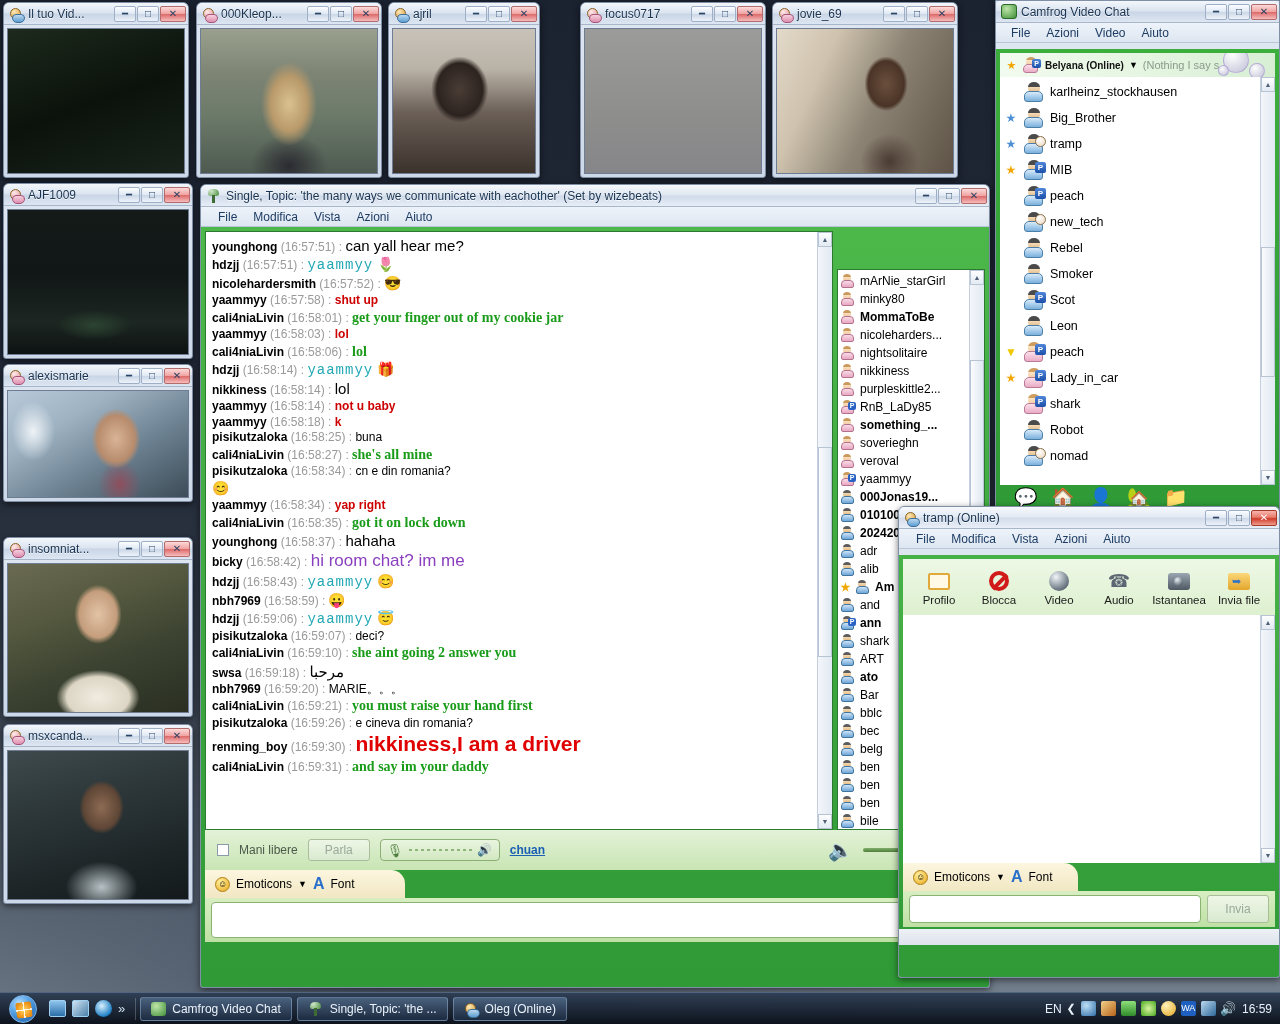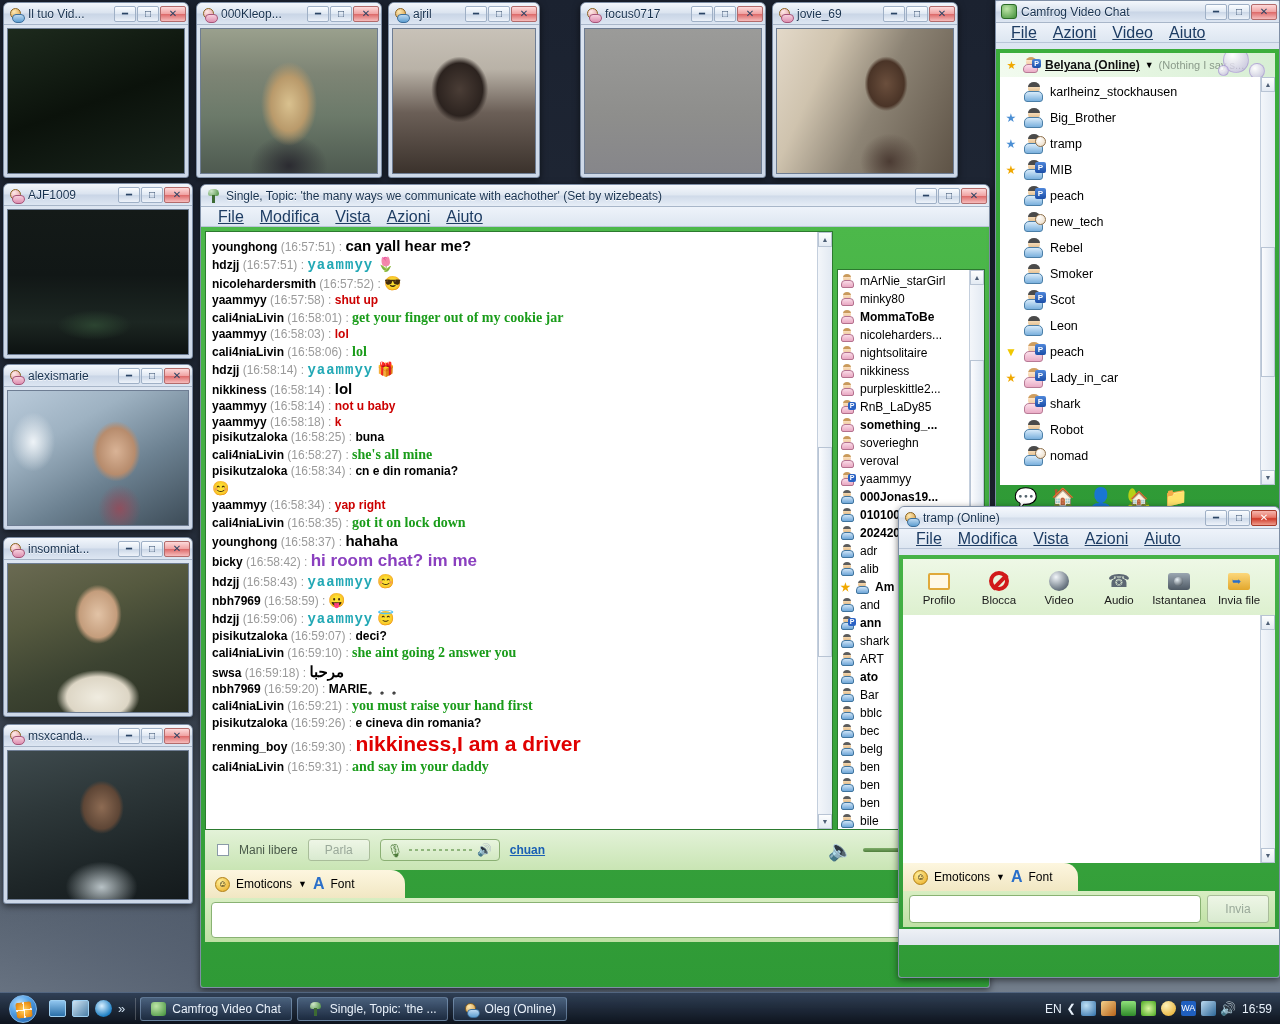--- a/index.html
+++ b/index.html
@@ -98,21 +98,21 @@
     content:""; position:absolute; left:6px; top:6px; width:3px; height:8px;
     background: #3d6b33;
   }
   .menubar {
     height: 20px; display: flex; align-items: center; gap: 2px;
     padding-left: 10px;
     background: linear-gradient(180deg,#eef3fa,#dde6f1);
     border-bottom: 1px solid #b9c6d8;
     color: #1d3c63;
   }
-  .menubar span { padding: 1px 7px; font-size: 16px; text-decoration: underline; }
+  .menubar span { padding: 1px 7px; font-size: 12px; }
   .chatbody {
     position: absolute; left: 0; right: 0; top: 42px; bottom: 0;
     background: #3cb043;
     background: linear-gradient(180deg,#4cb84a,#2f9a36);
     padding: 4px;
   }
   .chatgrid { display: flex; height: 599px; gap: 4px; }
   .msgs {
     flex: 1 1 auto; background: #fff; border: 1px solid #2c7a2f;
     position: relative; overflow: hidden;
@@ -163,21 +163,21 @@
     position: absolute; right: 0px; top: 2px; width: 8px; height: 8px;
     border-radius: 2px; background: #2a62c4; color: #fff;
     font-size: 7px; line-height: 8px; text-align: center; font-weight: bold;
   }
   .star { color: #e8a32a; font-size: 11px; width: 11px; flex: 0 0 auto; text-align:center;}
   .star.gold { color: #f0a800; }
   
   .ln { line-height: 1.22; margin: 1px 0; word-wrap: break-word; }
   .nm { font-weight: bold; color: #000; }
   .ts { color: #9a9a9a; }
-  .tx { color: #000; font-weight: bold; }
+  .tx { color: #000; }
   .tx.red { color: #cc0000; font-weight: bold; }
   .tx.green { color: #1a9c1a; font-weight: bold; font-family: "Liberation Serif", serif; font-size: 14px; }
   .tx.cyanmono { color: #22a8b5; font-family: "Liberation Mono", monospace; font-size: 14px; letter-spacing: 1px; }
   .tx.purple { color: #8a3fbf; font-size: 17px; }
   .tx.big { color: #000; font-size: 15px; }
   .tx.bigred { color: #e00000; font-weight: bold; font-size: 21px; }
   
   .toolrow {
     height: 40px; display: flex; align-items: center; gap: 10px;
     padding: 0 12px;
@@ -436,21 +436,21 @@
         <span class="wb close">✕</span>
       </span>
     </div>
     <div class="body">
       <div class="vidimg" style="background:
         radial-gradient(ellipse 50px 20px at 48% 80%, #2c4431 0%, rgba(0,0,0,0) 75%),
         linear-gradient(180deg,#141a18 0%, #111716 45%, #1c2622 78%, #0d1211 100%);"></div>
     </div>
   </div>
 
-  <div class="win vid" style="left:3px;top:364px;width:190px;height:166px;">
+  <div class="win vid" style="left:3px;top:364px;width:190px;height:138px;">
     <div class="tbar">
       <span class="camicon f"></span>
       <span class="tt">alexismarie</span>
       <span class="btns">
         <span class="wb">━</span>
         <span class="wb">□</span>
         <span class="wb close">✕</span>
       </span>
     </div>
     <div class="body">
@@ -854,21 +854,21 @@
       <div class="cfhead">
         <span class="bub" style="right:26px;top:-6px;width:26px;height:26px;"></span>
         <span class="bub" style="right:10px;top:10px;width:16px;height:16px;"></span>
         <span class="bub" style="right:46px;top:12px;width:11px;height:11px;"></span>
         <span class="star gold">★</span>
         <span class="cfico f" style="width:18px;height:17px;">
           <span class="head" style="left:4px;width:10px;height:8px;"></span>
           <span class="body2" style="left:1px;top:7px;width:15px;height:9px;"></span>
           <span class="badge" style="width:9px;height:9px;line-height:9px;font-size:7px;">P</span>
         </span>
-        <span style="font-weight:bold;font-size:12px;color:#111;text-decoration:underline;">Belyana (Online)</span>
+        <span style="font-weight:bold;font-size:10px;color:#111;">Belyana (Online)</span>
         <span style="font-size:9px;">▼</span>
         <span style="font-size:11px;color:#8a9a8a;white-space:nowrap;overflow:hidden;">(Nothing I say s...</span>
       </div>
       <div class="cflist">
         <div id="cflist" style="padding-top:2px;">
             <div class="cfrow">
               <span style="width: 14px; flex: 0 0 auto; text-align: center; font-size: 12px;"></span>
               <span class="cfico">
                 <span class="head"></span>
                 <span class="body2"></span>

